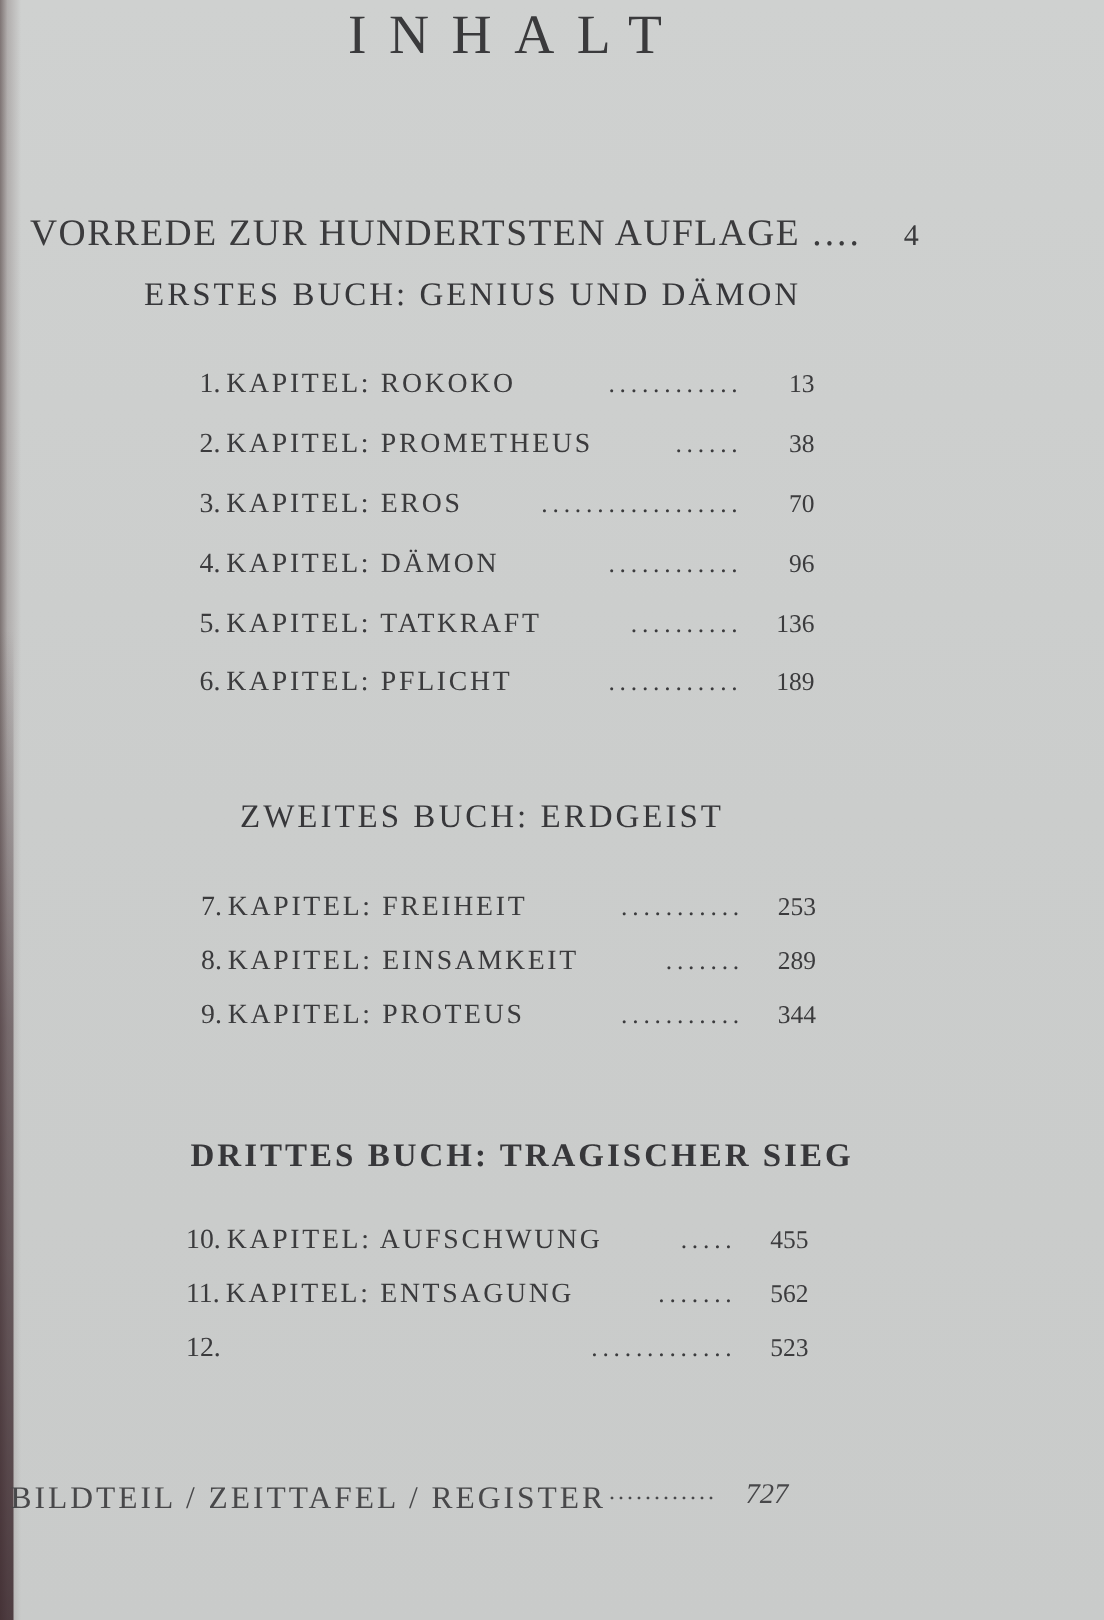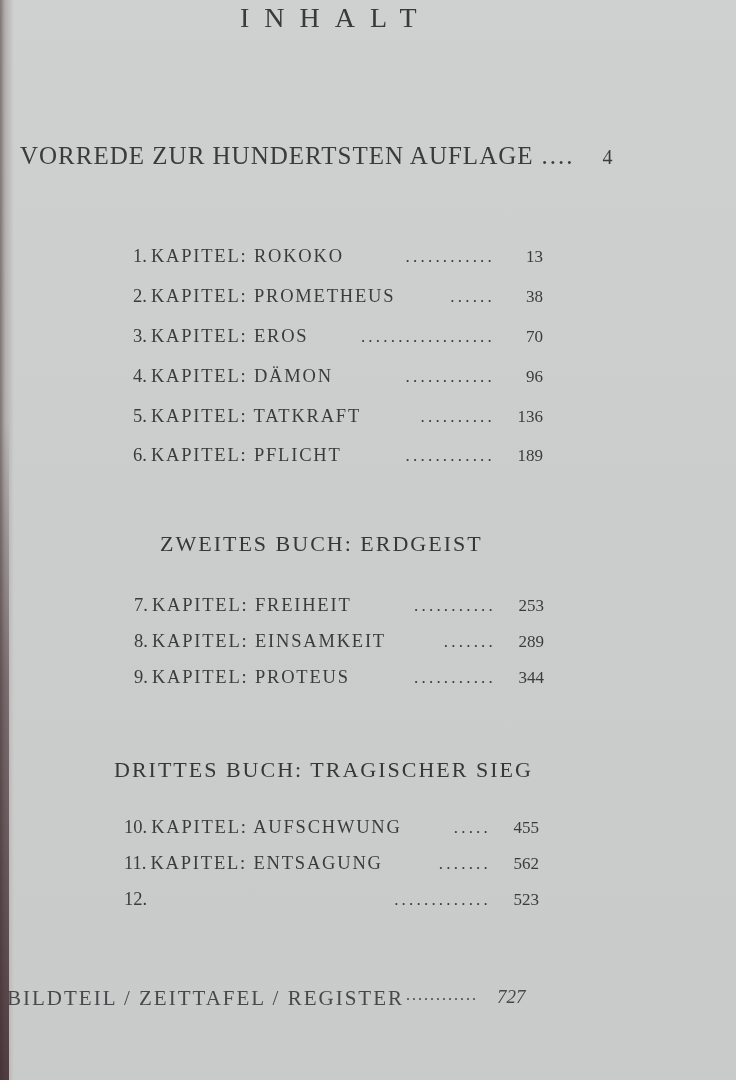--- a/index.html
+++ b/index.html
@@ -28,23 +28,23 @@
       left: 0; top: 420px;
       width: 9px; height: 660px;
       background: linear-gradient(to bottom, rgba(70,50,55,0) 0%, rgba(70,50,55,0.55) 40%, rgba(60,40,45,0.85) 100%);
     }
     .line {
       position: absolute;
       white-space: nowrap;
       letter-spacing: 1.5px;
     }
     .title {
-      left: 240px;
+      left: 232px;
       top: 2px;
-      font-size: 28px;
+      font-size: 37px;
       letter-spacing: 15px;
       color: #3a3a3c;
     }
     .preface {
       left: 20px;
       top: 100px;
       font-size: 25px;
       letter-spacing: 1px;
       width: 640px;
       display: flex;
@@ -54,21 +54,21 @@
     .preface .lbl { }
     .preface .dots { margin-left: 8px; letter-spacing: 2px; }
     .preface .pg { margin-left: 28px; font-size: 20px; }
     .book-heading {
       font-size: 22px;
       letter-spacing: 2px;
       color: #37373a;
     }
     .bh1 { left: 96px; top: 183px; }
     .bh2 { left: 160px; top: 531px; }
-    .bh3 { left: 114px; top: 757px; }
+    .bh3 { left: 127px; top: 757px; font-weight: bold; }
 
     .chapter {
       display: flex;
       align-items: baseline;
       font-size: 18.5px;
       letter-spacing: 1.8px;
       width: 410px;
     }
     .chapter .num { letter-spacing: 0px; margin-right: 4px; }
     .chapter .name { }
@@ -107,20 +107,21 @@
   <div class="edge-shadow"></div>
 
   <div class="line title">INHALT</div>
 
   <div class="line preface">
     <span class="lbl">VORREDE ZUR HUNDERTSTEN AUFLAGE</span>
     <span class="dots">....</span>
     <span class="pg">4</span>
   </div>
 
+  <div class="line book-heading bh1">ERSTES BUCH: GENIUS UND DÄMON</div>
 
   <div class="line chapter" style="left:133px; top:246px;">
     <span class="num">1.</span>
     <span class="name">KAPITEL: ROKOKO</span>
     <span class="dots">............</span>
     <span class="pg">13</span>
   </div>
   <div class="line chapter" style="left:133px; top:286px;">
     <span class="num">2.</span>
     <span class="name">KAPITEL: PROMETHEUS</span>

